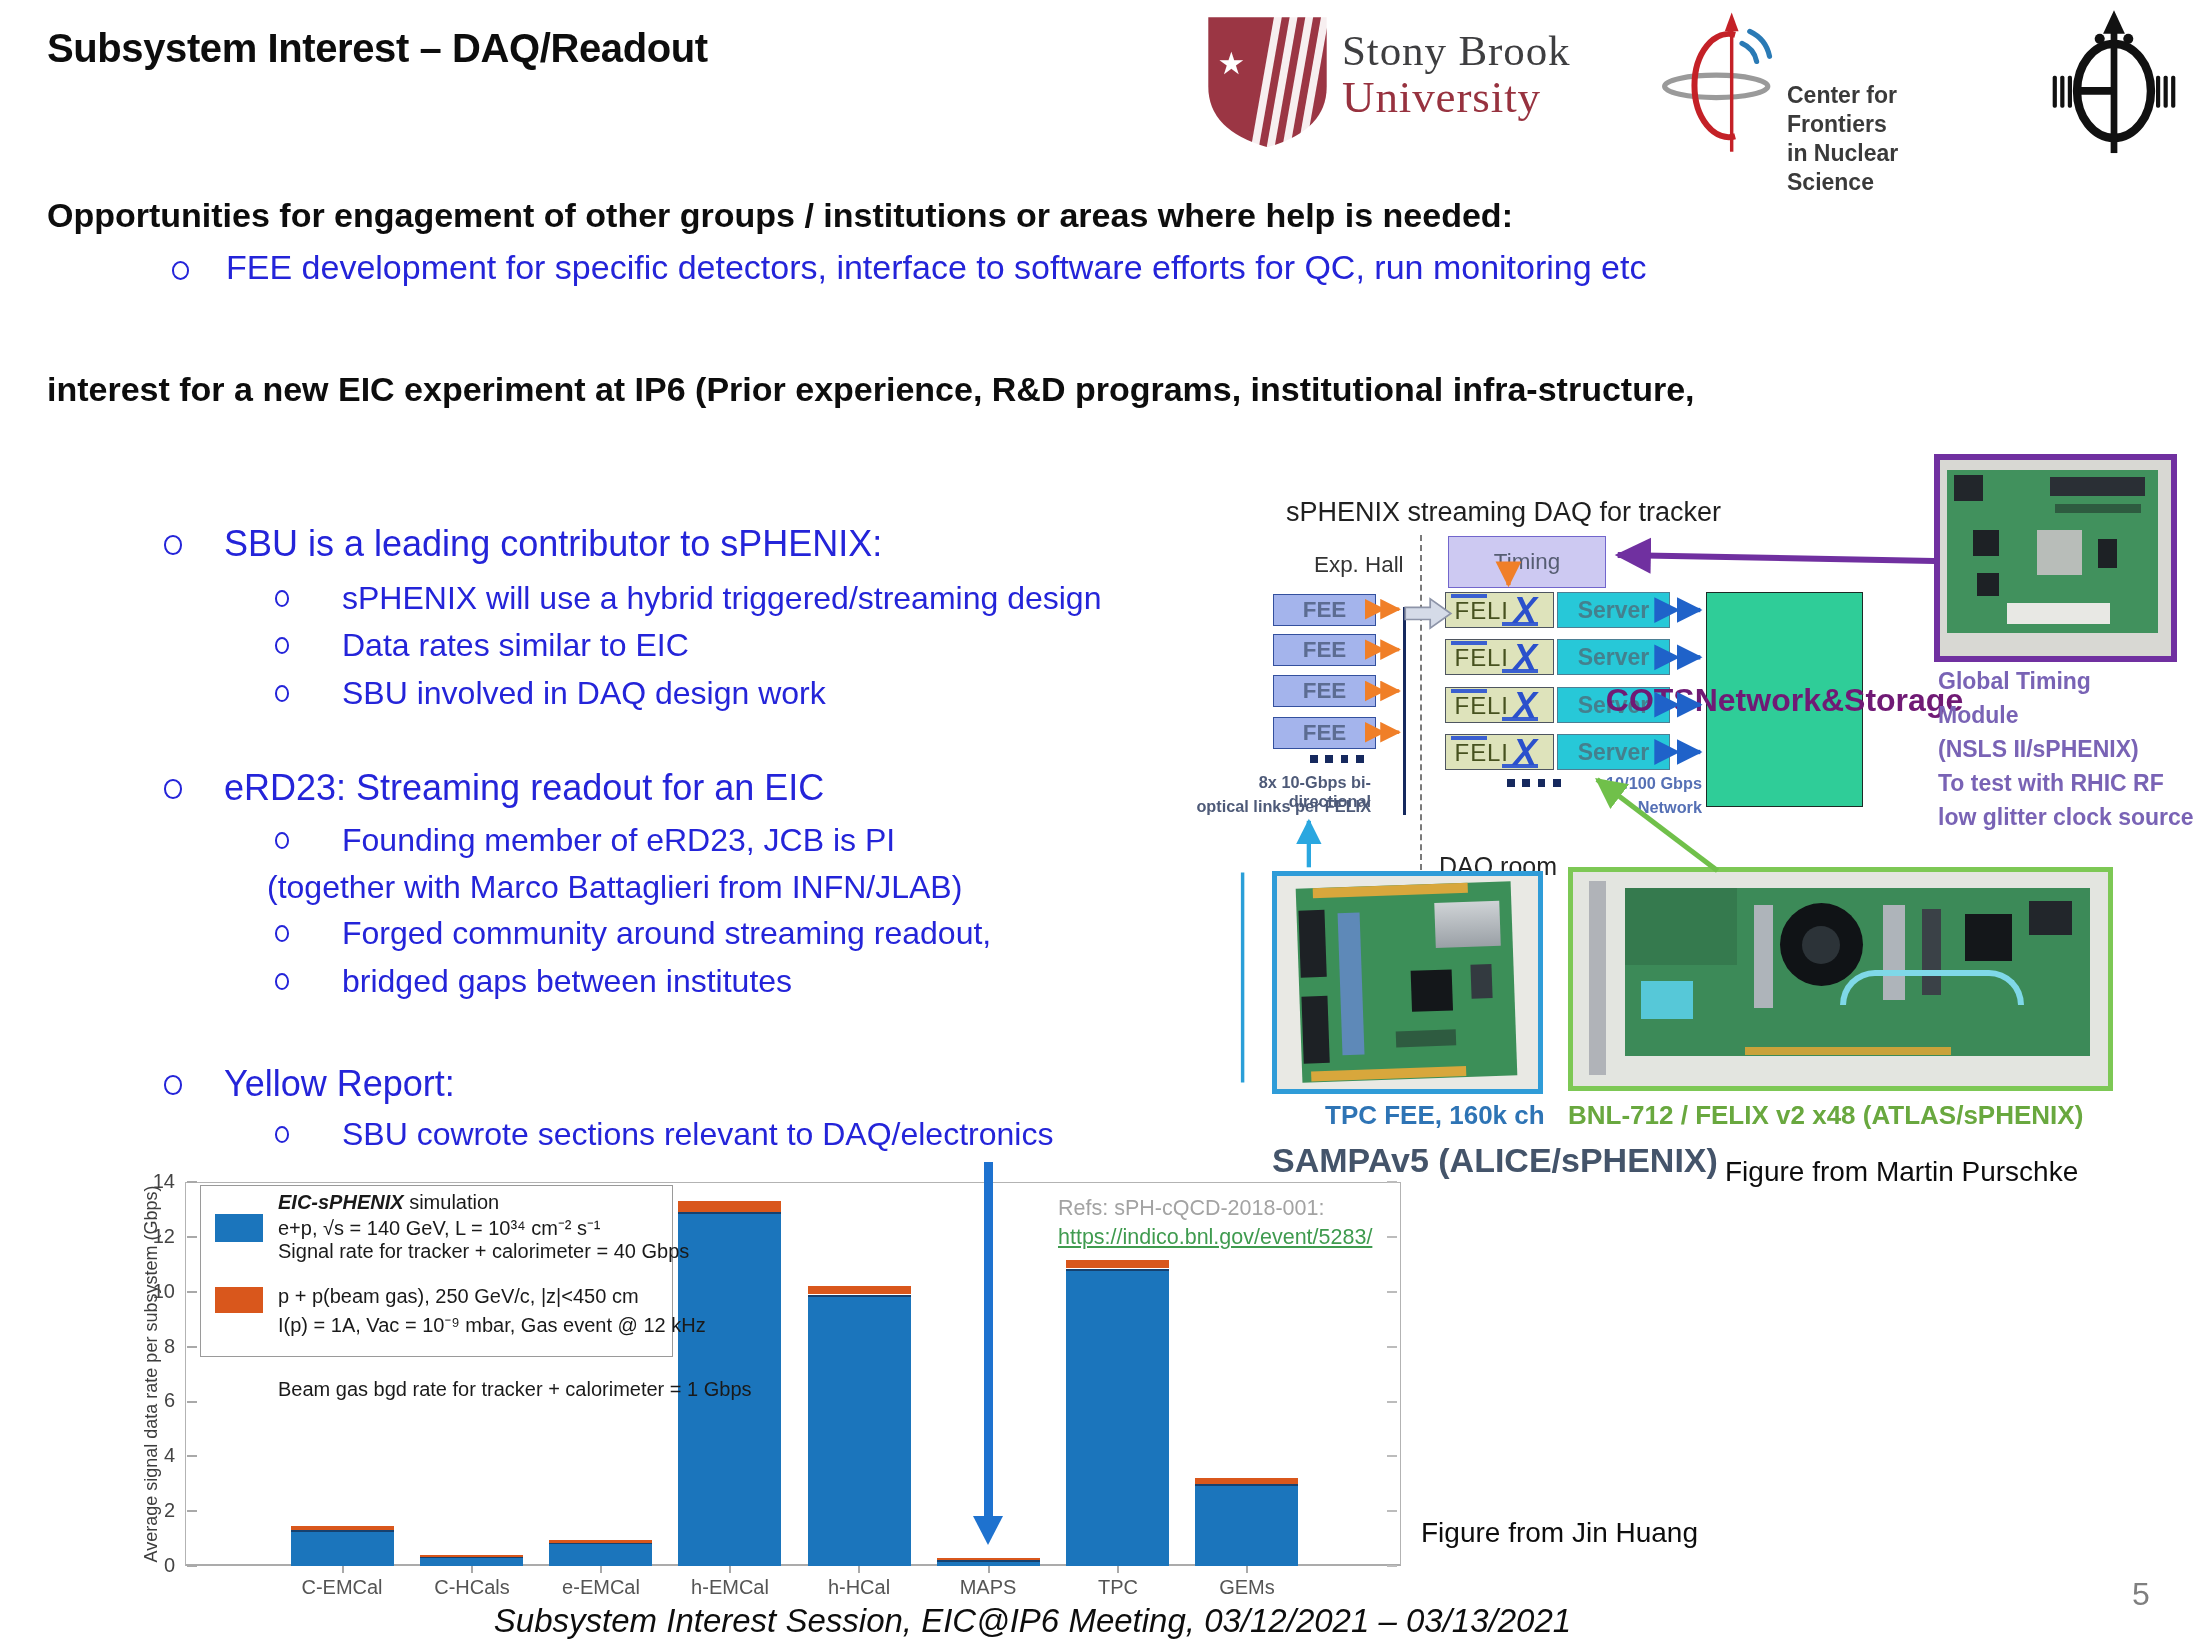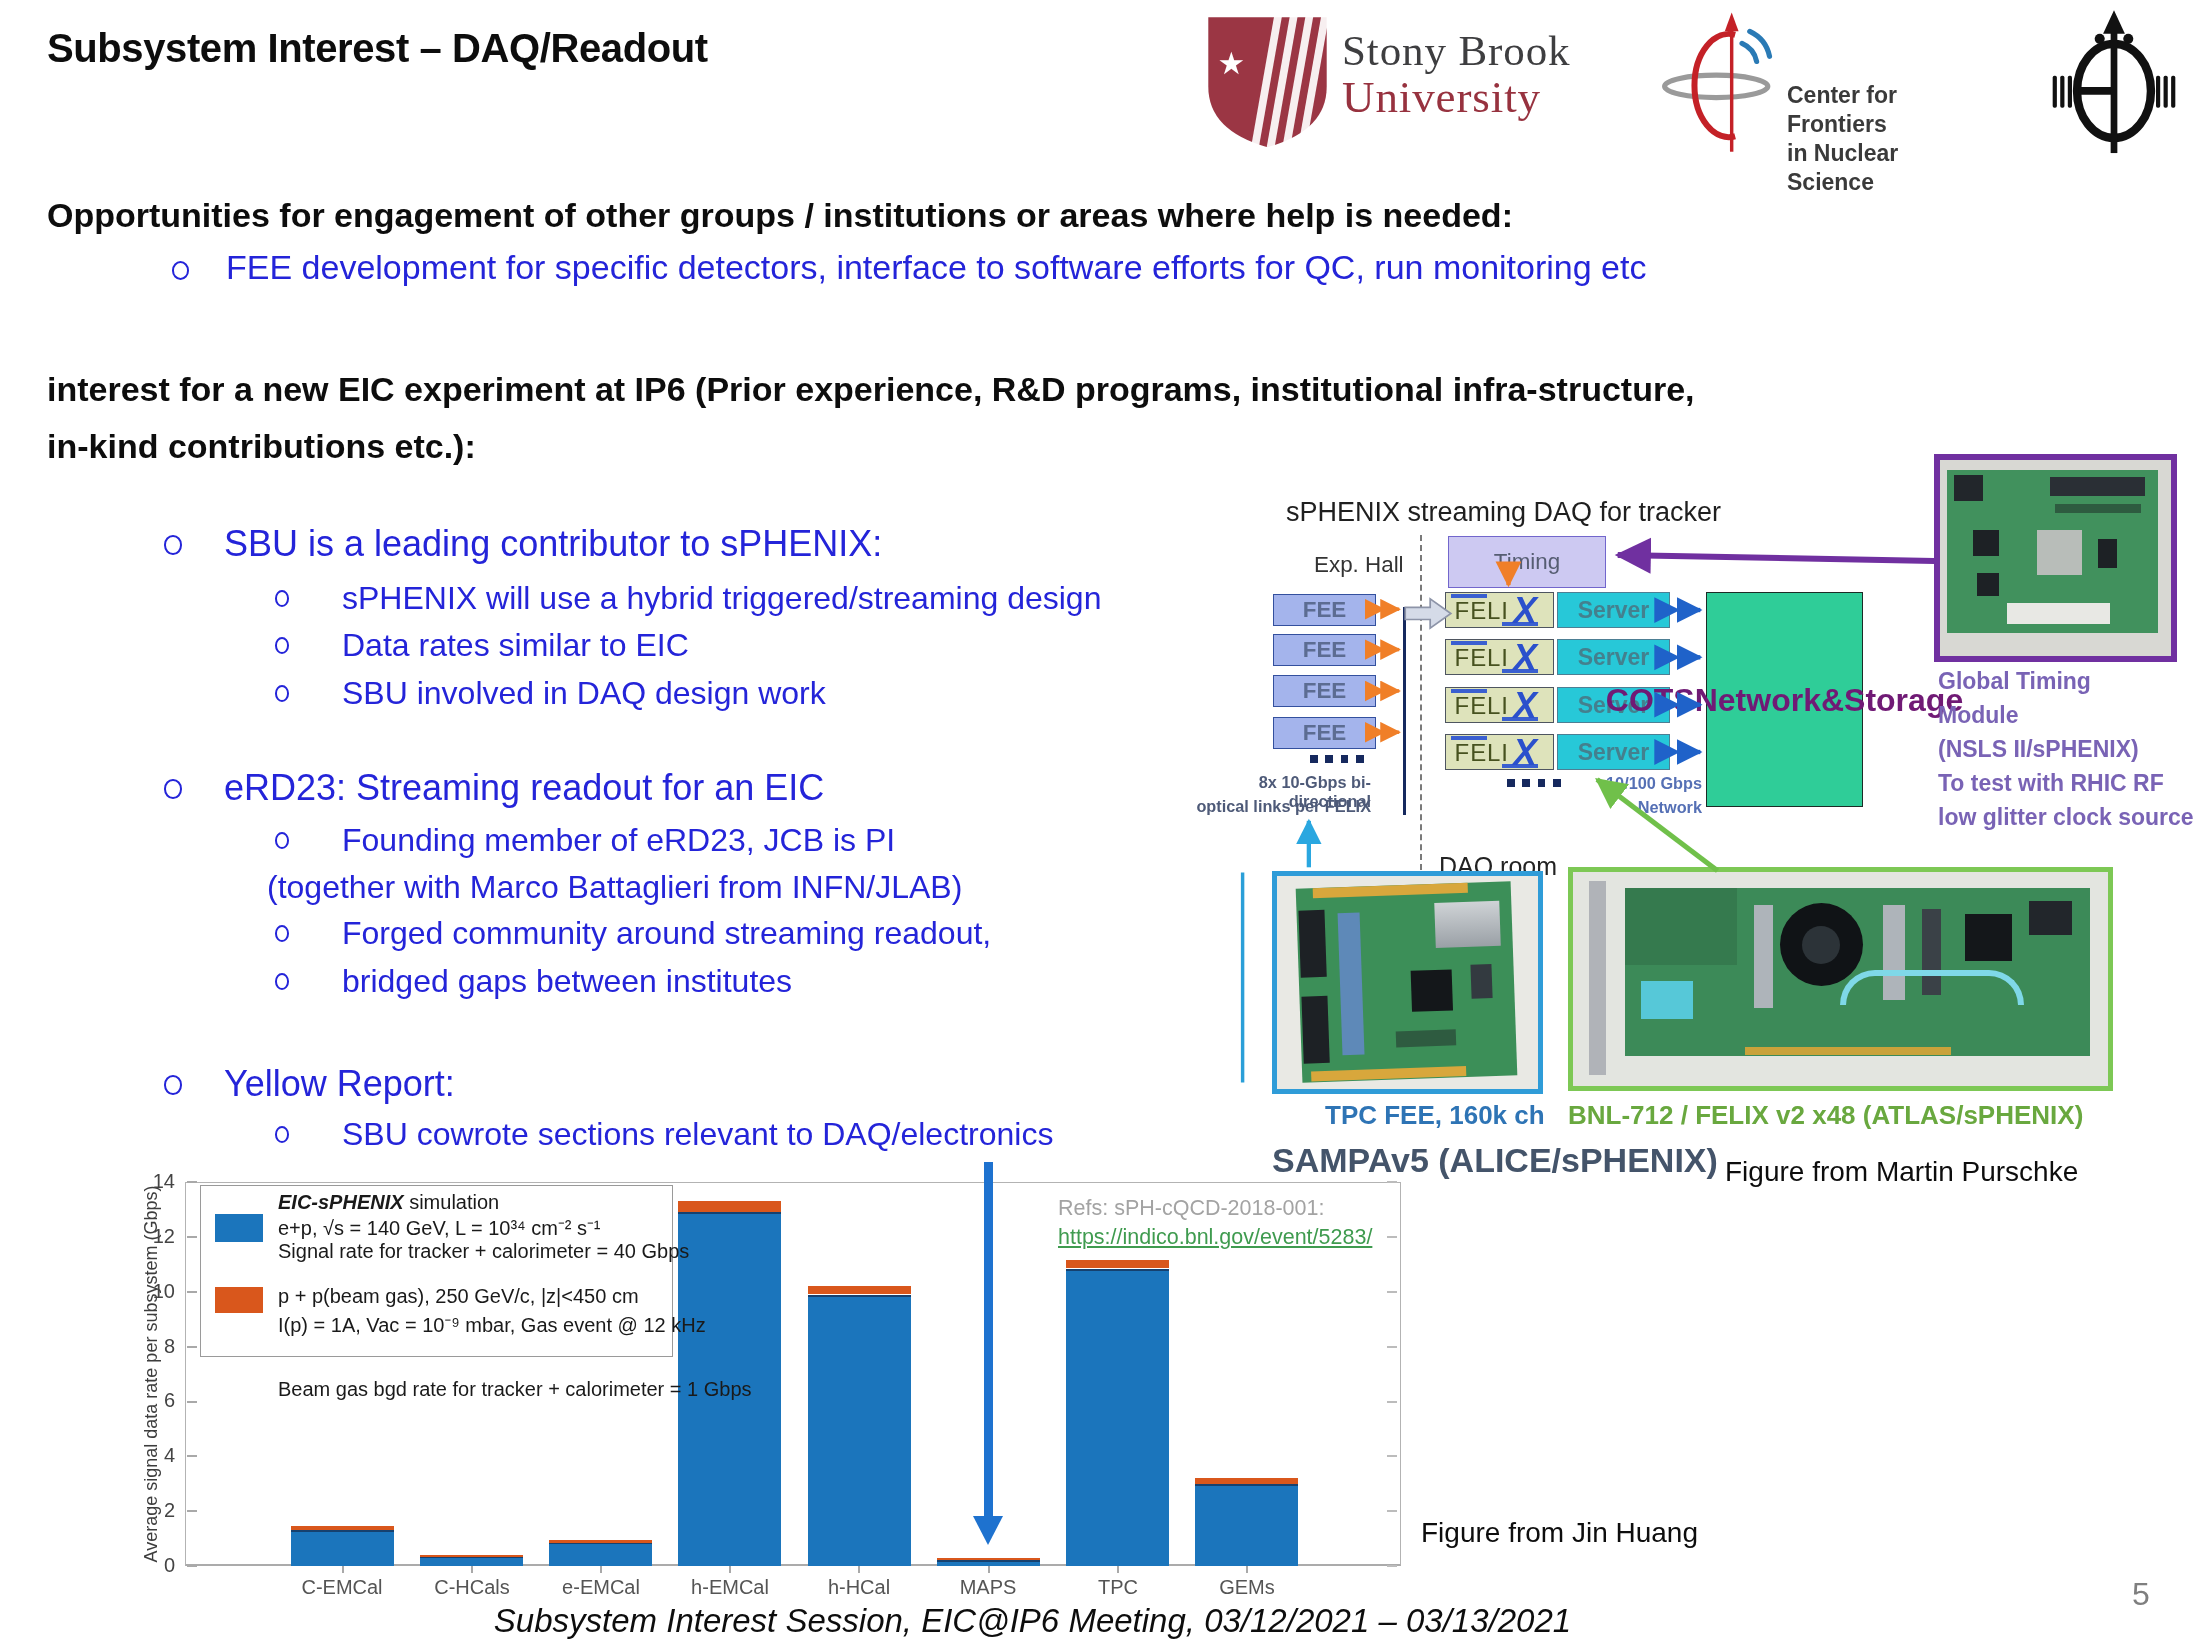--- a/index.html
+++ b/index.html
@@ -171,21 +171,20 @@
     <rect x="143" y="84" width="5" height="38" rx="2"></rect>
   </g>
 </svg>
 
 <div class="abs h-bold intro-heading">Opportunities for engagement of other groups / institutions or areas where help is needed:</div>
 <div class="abs ib-marker"></div>
 <div class="abs blue intro-bullet-text">FEE development for specific detectors, interface to software efforts for QC, run monitoring etc</div>
 
 <div class="abs h-bold para">
   <div>interest for a new EIC experiment at IP6 (Prior experience, R&amp;D programs, institutional infra-structure,</div>
-  <div>in-kind contributions etc.):</div>
 </div>
 
 <div class="brow l1" style="top:523px"><span>SBU is a leading contributor to sPHENIX:</span></div>
 <div class="brow l2" style="top:580px"><span>sPHENIX will use a hybrid triggered/streaming design</span></div>
 <div class="brow l2" style="top:627px"><span>Data rates similar to EIC</span></div>
 <div class="brow l2" style="top:675px"><span>SBU involved in DAQ design work</span></div>
 <div class="brow l1" style="top:767px"><span>eRD23: Streaming readout for an EIC</span></div>
 <div class="brow l2" style="top:822px"><span>Founding member of eRD23, JCB is PI</span></div>
 <div class="brow l2c" style="top:869px"><span>(together with Marco Battaglieri from INFN/JLAB)</span></div>
 <div class="brow l2" style="top:915px"><span>Forged community around streaming readout,</span></div>

